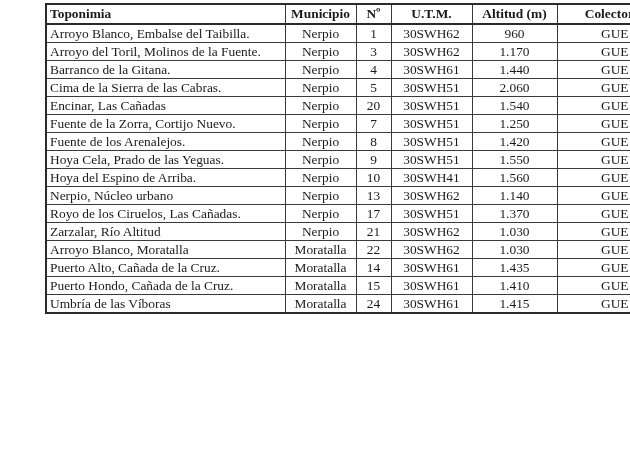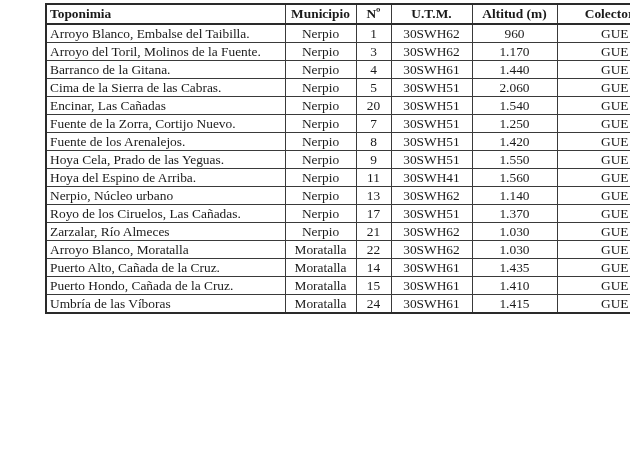--- a/index.html
+++ b/index.html
@@ -135,21 +135,21 @@
           <td class="left">Hoya Cela, Prado de las Yeguas.</td>
           <td class="center">Nerpio</td>
           <td class="center">9</td>
           <td class="center">30SWH51</td>
           <td class="center">1.550</td>
           <td class="center">GUE</td>
         </tr>
         <tr>
           <td class="left">Hoya del Espino de Arriba.</td>
           <td class="center">Nerpio</td>
-          <td class="center">11</td>
+          <td class="center">10</td>
           <td class="center">30SWH41</td>
           <td class="center">1.560</td>
           <td class="center">GUE</td>
         </tr>
         <tr>
           <td class="left">Nerpio, Núcleo urbano</td>
           <td class="center">Nerpio</td>
           <td class="center">13</td>
           <td class="center">30SWH62</td>
           <td class="center">1.140</td>
@@ -157,21 +157,21 @@
         </tr>
         <tr>
           <td class="left">Royo de los Ciruelos, Las Cañadas.</td>
           <td class="center">Nerpio</td>
           <td class="center">17</td>
           <td class="center">30SWH51</td>
           <td class="center">1.370</td>
           <td class="center">GUE</td>
         </tr>
         <tr>
-          <td class="left">Zarzalar, Río Almeces</td>
+          <td class="left">Zarzalar, Río Altitud</td>
           <td class="center">Nerpio</td>
           <td class="center">21</td>
           <td class="center">30SWH62</td>
           <td class="center">1.030</td>
           <td class="center">GUE</td>
         </tr>
         <tr>
           <td class="left">Arroyo Blanco, Moratalla</td>
           <td class="center">Moratalla</td>
           <td class="center">22</td>

